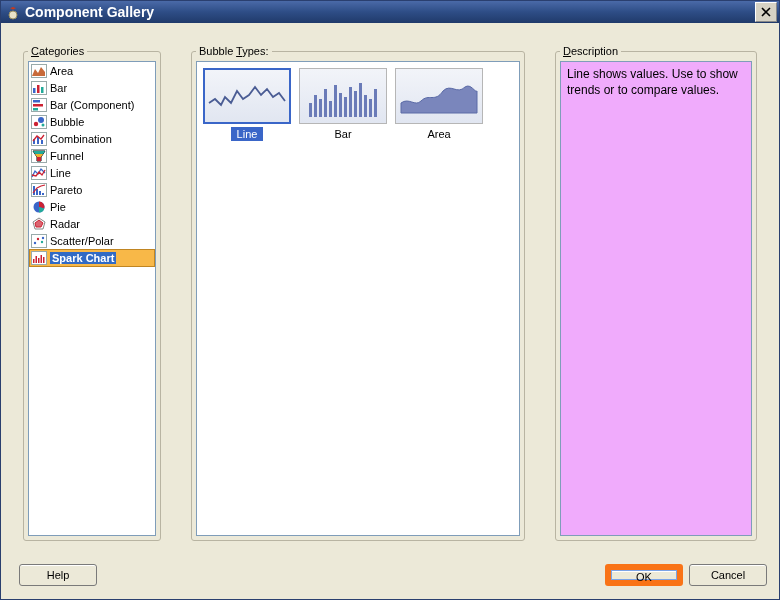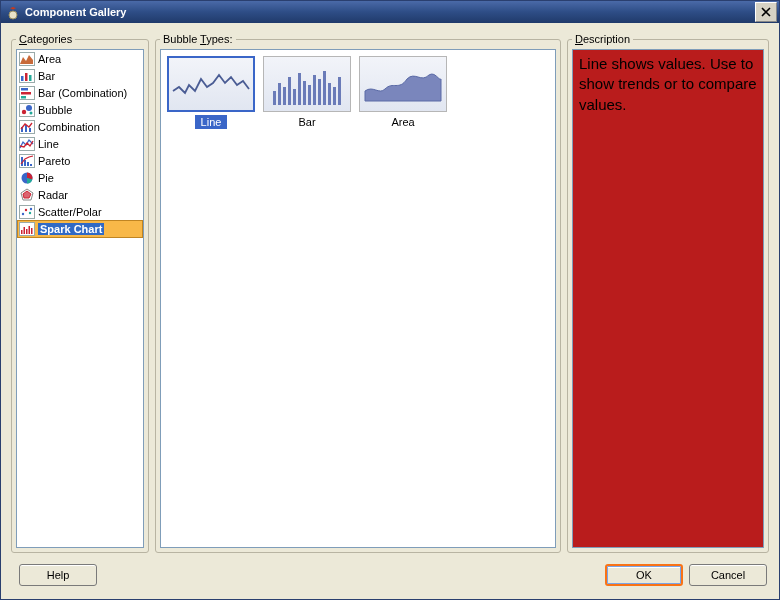--- a/index.html
+++ b/index.html
@@ -34,21 +34,21 @@
   .titlebar .app-icon {
     width: 16px;
     height: 16px;
     margin-right: 4px;
     display: flex;
     align-items: center;
     justify-content: center;
   }
   .titlebar .title-text {
     flex: 1;
-    font-size: 11px;
+    font-size: 14px;
   }
   .titlebar .close-btn {
     width: 20px;
     height: 18px;
     background: #d6d2c4;
     border: 1px solid #fff;
     border-right-color:#888;
     border-bottom-color:#888;
     color: #000;
     font-weight: bold;
@@ -64,21 +64,21 @@
   .content {
     flex: 1;
     display: flex;
     padding: 10px 10px 4px 10px;
     gap: 6px;
     min-height: 0;
   }
   fieldset.panel {
     border: 1px solid #b8b4a2;
     border-radius: 3px;
-    margin: 0;
+    margin: 12px;
     padding: 4px 4px 4px 4px;
     background: #ece9d8;
     min-width: 0;
     display: flex;
     flex-direction: column;
     justify-content: center;
   }
   fieldset.panel > legend {
     padding: 0 3px;
     font-size: 11px;
@@ -174,24 +174,24 @@
     gap: 2px;
     height: 42px;
   }
   .bars .b { width: 3px; background: #6a7bb8; }
   .bars.floating .b { background: #6a7bb8; margin-bottom: var(--mb,0); }
 
   
   .desc-panel { width: 192px; }
   .desc-inner {
     padding: 4px 6px;
-    font-size: 15px;
+    font-size: 12px;
     line-height: 1.35;
     color: #000;
-    background: #b91c1c;
+    background: #f0abfc;
   }
 
   
   .button-row {
     height: 36px;
     display: flex;
     align-items: center;
     padding: 0 12px 6px 12px;
   }
   .button-row .spacer { flex: 1; }
@@ -201,21 +201,21 @@
     font-family: inherit;
     font-size: 11px;
     background: #ece9d8;
     border: 1px solid #7a7a7a;
     border-radius: 3px;
     cursor: pointer;
     box-shadow: inset 0 1px 0 #fff;
     margin-left: 6px;
   }
   button.dlg-btn.default {
-    border: 2px solid #f97316;
+    border: 6px solid #f97316;
     box-shadow: 0 0 0 1px #7aa3e6 inset, inset 0 2px 0 #fff;
   }
   button.dlg-btn .mn { }
 </style>
 </head>
 <body>
 
 <div class="window">
 
   <div class="titlebar">
@@ -264,21 +264,21 @@
 
           <li class="cat-item">
             <span class="cat-icon">
               <svg width="16" height="14" viewBox="0 0 16 14">
                   <rect x="0.5" y="0.5" width="15" height="13" fill="#fff" stroke="#9aa"></rect>
                   <rect x="2" y="2" width="7" height="2.5" fill="#3a66c8"></rect>
                   <rect x="2" y="6" width="10" height="2.5" fill="#c23"></rect>
                   <rect x="2" y="10" width="5" height="2.5" fill="#2a9"></rect>
                 </svg>
             </span>
-            <span class="cat-label">Bar (Combination)</span>
+            <span class="cat-label">Bar (Component)</span>
           </li>
 
           <li class="cat-item">
             <span class="cat-icon">
               <svg width="16" height="14" viewBox="0 0 16 14">
                   <rect x="0.5" y="0.5" width="15" height="13" fill="#fff" stroke="#9aa"></rect>
                   <circle cx="5" cy="9" r="2.2" fill="#c23"></circle>
                   <circle cx="10" cy="5" r="3" fill="#3a66c8"></circle>
                   <circle cx="12" cy="10" r="1.5" fill="#2a9"></circle>
                 </svg>
@@ -292,20 +292,32 @@
                   <rect x="0.5" y="0.5" width="15" height="13" fill="#fff" stroke="#9aa"></rect>
                   <rect x="2" y="7" width="2" height="5" fill="#3a66c8"></rect>
                   <rect x="6" y="5" width="2" height="7" fill="#3a66c8"></rect>
                   <rect x="10" y="8" width="2" height="4" fill="#3a66c8"></rect>
                   <polyline points="2,9 6,4 10,7 13,3" fill="none" stroke="#c23" stroke-width="1.3"></polyline>
                 </svg>
             </span>
             <span class="cat-label">Combination</span>
           </li>
 
+          <li class="cat-item">
+            <span class="cat-icon">
+              <svg width="16" height="14" viewBox="0 0 16 14">
+                  <rect x="0.5" y="0.5" width="15" height="13" fill="#fff" stroke="#9aa"></rect>
+                  <path d="M2 2 L14 2 L10 8 L10 12 L6 12 L6 8 Z" fill="none" stroke="#000"></path>
+                  <path d="M2 2 L14 2 L12 5 L4 5 Z" fill="#2a9"></path>
+                  <path d="M4 5 L12 5 L10 8 L6 8 Z" fill="#f0b030"></path>
+                  <rect x="6" y="8" width="4" height="4" fill="#c23"></rect>
+                </svg>
+            </span>
+            <span class="cat-label">Funnel</span>
+          </li>
 
           <li class="cat-item">
             <span class="cat-icon">
               <svg width="16" height="14" viewBox="0 0 16 14">
                   <rect x="0.5" y="0.5" width="15" height="13" fill="#fff" stroke="#9aa"></rect>
                   <polyline points="1,11 4,5 7,8 10,3 14,7" fill="none" stroke="#3a66c8" stroke-width="1.3"></polyline>
                   <polyline points="1,9 5,10 8,6 11,9 14,4" fill="none" stroke="#c23" stroke-width="1.3"></polyline>
                 </svg>
             </span>
             <span class="cat-label">Line</span>

